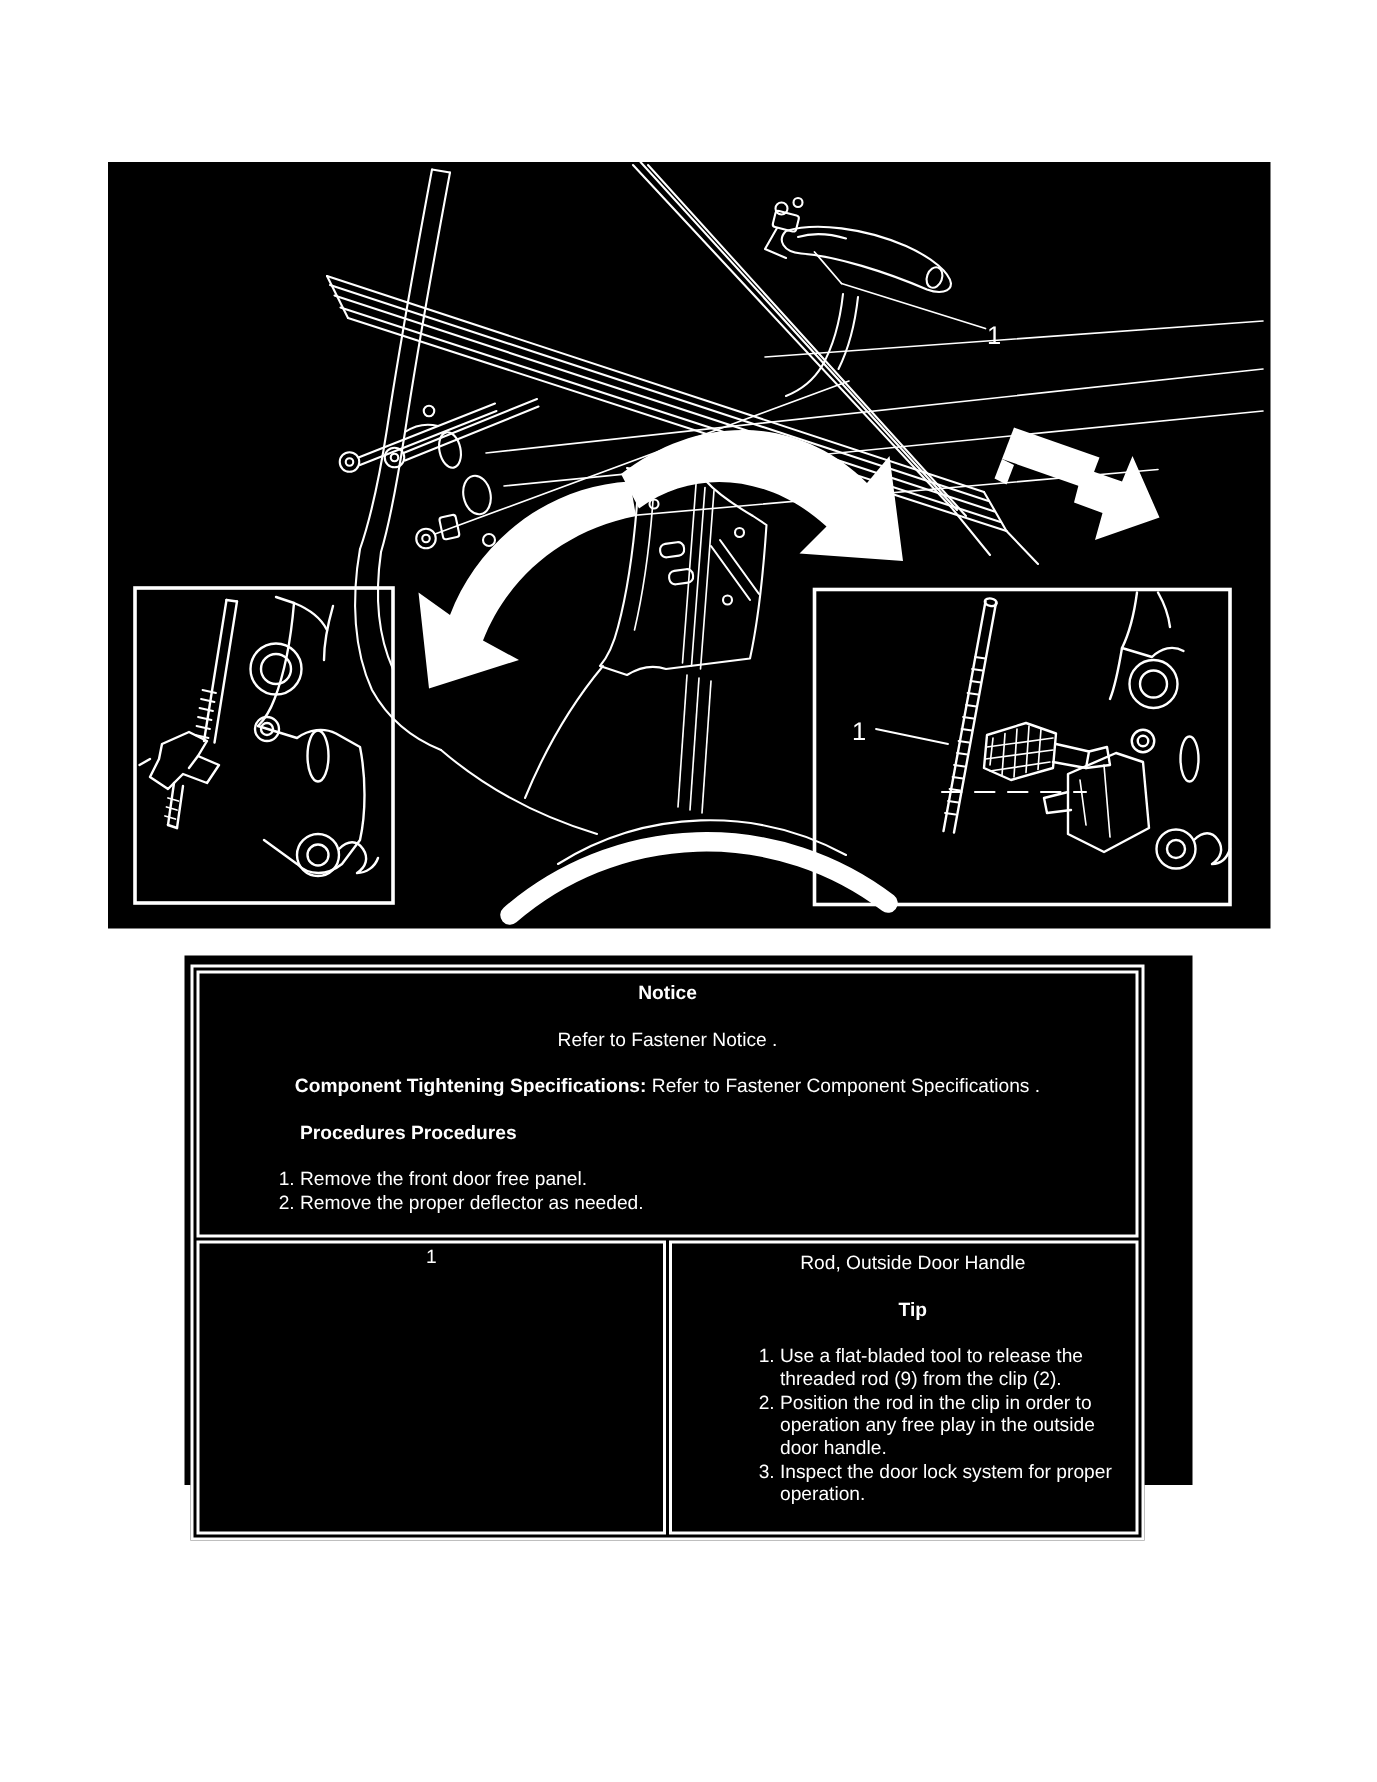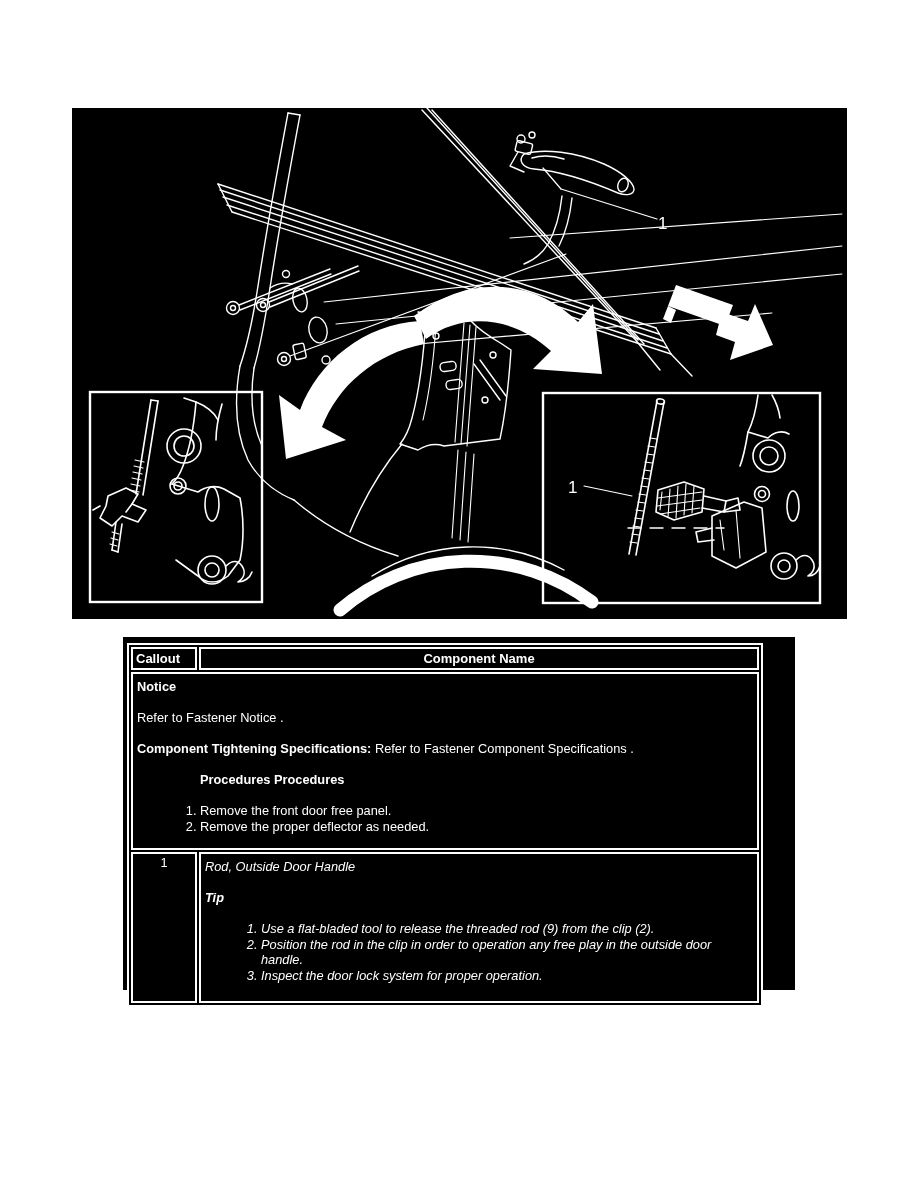--- a/index.html
+++ b/index.html
@@ -51,22 +51,22 @@
     text-align:center;
     padding:2px 3px;
     font-size:13px;
   }
   td.notice-cell { padding:5px 4px 8px 4px; }
   td.callout-cell {
     text-align:center;
     vertical-align:middle;
     font-size:12.8px;
   }
-  td.row-content { padding:5px 4px 12px 4px;font-style:italic; }
-  .para { margin:0 0 16px 0; }
+  td.row-content { padding:5px 4px 12px 16px; }
+  .para { margin:0 0 16px 0;text-align:center; }
   .para:last-child { margin-bottom:0; }
   .bold { font-weight:bold; }
   .prelim-title { margin:0 0 16px 63px; font-weight:bold; }
   ol.plist { margin:0 0 6px 0; padding-left:63px; }
   ol.tlist { margin:0 0 6px 0; padding-left:56px; }
   ol.plist li, ol.tlist li { margin:0 0 1px 0; }
 </style>
 </head>
 <body>
 
@@ -268,24 +268,20 @@
     </g>
 
     <text x="586" y="121" fill="#ffffff" font-size="17" font-family="Liberation Sans, sans-serif">1</text>
     <text x="496" y="385" fill="#ffffff" font-size="17" font-family="Liberation Sans, sans-serif">1</text>
   </svg>
 </div>
 
 <div class="table-section">
   <table class="comp">
     <tbody>
-        <tr>
-      <th class="callout-h">Callout</th>
-      <th class="component-h">Component Name</th>
-    </tr>
     <tr>
       <td class="notice-cell" colspan="2">
         <p class="para bold">Notice</p>
         <p class="para">Refer to Fastener Notice .</p>
         <p class="para"><span class="bold">Component Tightening Specifications:</span><span> Refer to Fastener Component Specifications .</span></p>
         <p class="prelim-title">Procedures Procedures</p>
         <ol class="plist">
           <li>Remove the front door free panel.</li>
           <li>Remove the proper deflector as needed.</li>
         </ol>

